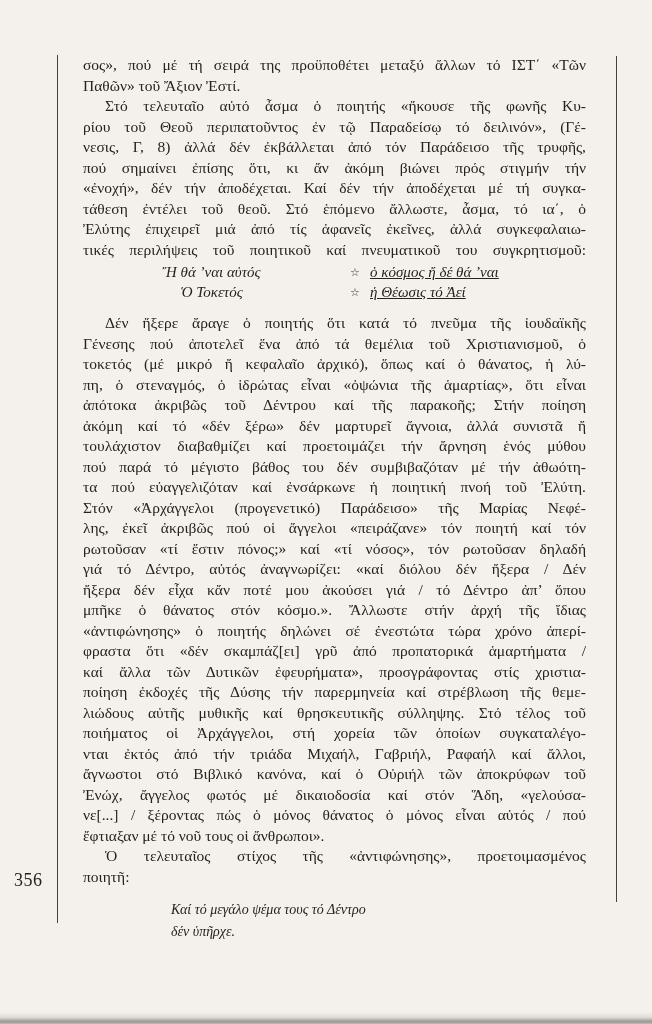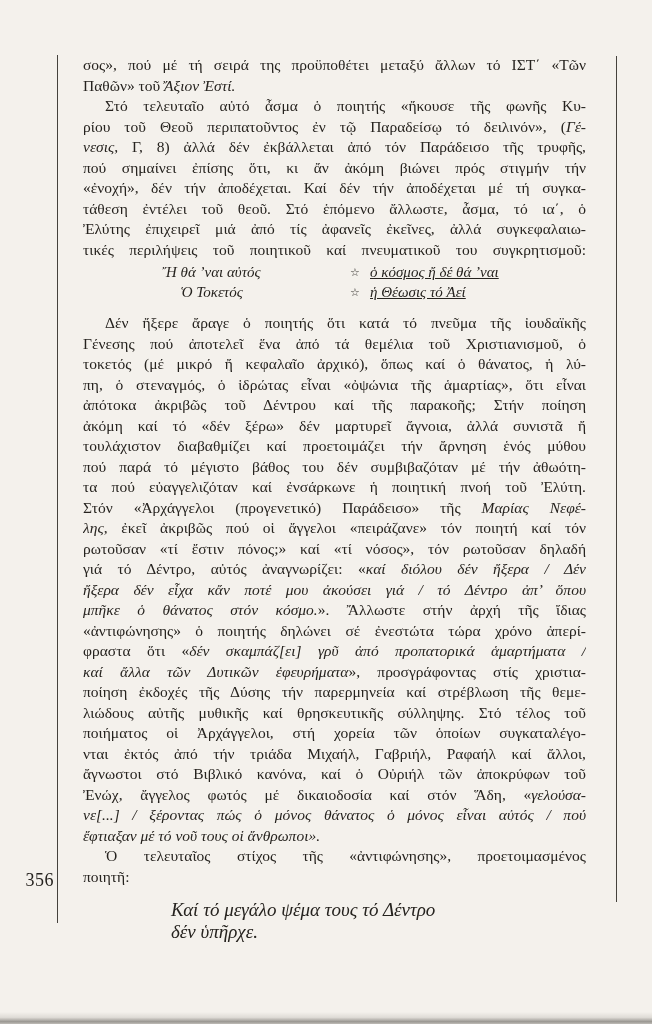--- a/index.html
+++ b/index.html
@@ -8,41 +8,41 @@
     background:var(--bg,#f4f1ec);
     font-family:"Liberation Serif","DejaVu Serif",serif;
     color:var(--ink,#26231f);
   }
   .page{position:absolute;inset:0;}
   .rule{position:absolute;width:1px;background:var(--ink,#26231f);opacity:.85;}
   .rule-left{left:57px;top:55px;height:868px;}
   .rule-right{left:616px;top:56px;height:846px;}
   .pageno{
     position:absolute;left:14px;top:870px;width:40px;
-    font-size:18px;text-align:right;letter-spacing:.5px;
+    font-size:18px;text-align:left;letter-spacing:.5px;
   }
   .text-col{
     position:absolute;left:83px;top:55px;width:503px;
     font-size:15.5px;
   }
   .line{
     height:20.5px;line-height:20.5px;overflow:hidden;
     text-align:justify;text-align-last:justify;
     white-space:normal;
   }
   .line.nj{text-align-last:left;}
   .line.ind{padding-left:22px;}
-  .it{font-style:italic;margin-top:40px;}
+  .it{margin-top:40px;}
   .v1{margin:3px 0 11px 0;font-size:15px;}
   .v1row{display:flex;height:19.5px;line-height:19.5px;}
   .v1l{width:257px;text-align:center;font-style:italic;}
   .v1s{width:30px;text-align:center;font-style:normal;font-size:11px;
        font-family:"DejaVu Sans",sans-serif;opacity:.9;}
   .v1r{flex:1;text-align:left;font-style:italic;text-decoration:underline;}
-  .v2{margin-top:12px;padding-left:88px;font-size:19px;font-style:italic;}
+  .v2{margin-top:12px;padding-left:88px;font-size:14px;font-style:italic;}
   .v2 .vline{height:21.5px;line-height:21.5px;}
   .bottom-edge{
     position:absolute;left:0;right:0;bottom:0;height:12px;
     background:linear-gradient(to bottom, rgba(160,156,150,0) 0%, rgba(160,156,150,.25) 45%, rgba(125,122,117,.75) 80%, rgba(148,145,140,.55) 100%);
   }
 </style>
 </head>
 <body style="--bg: #f4f1ec; --ink: #26231f;">
 
 <div class="page">

